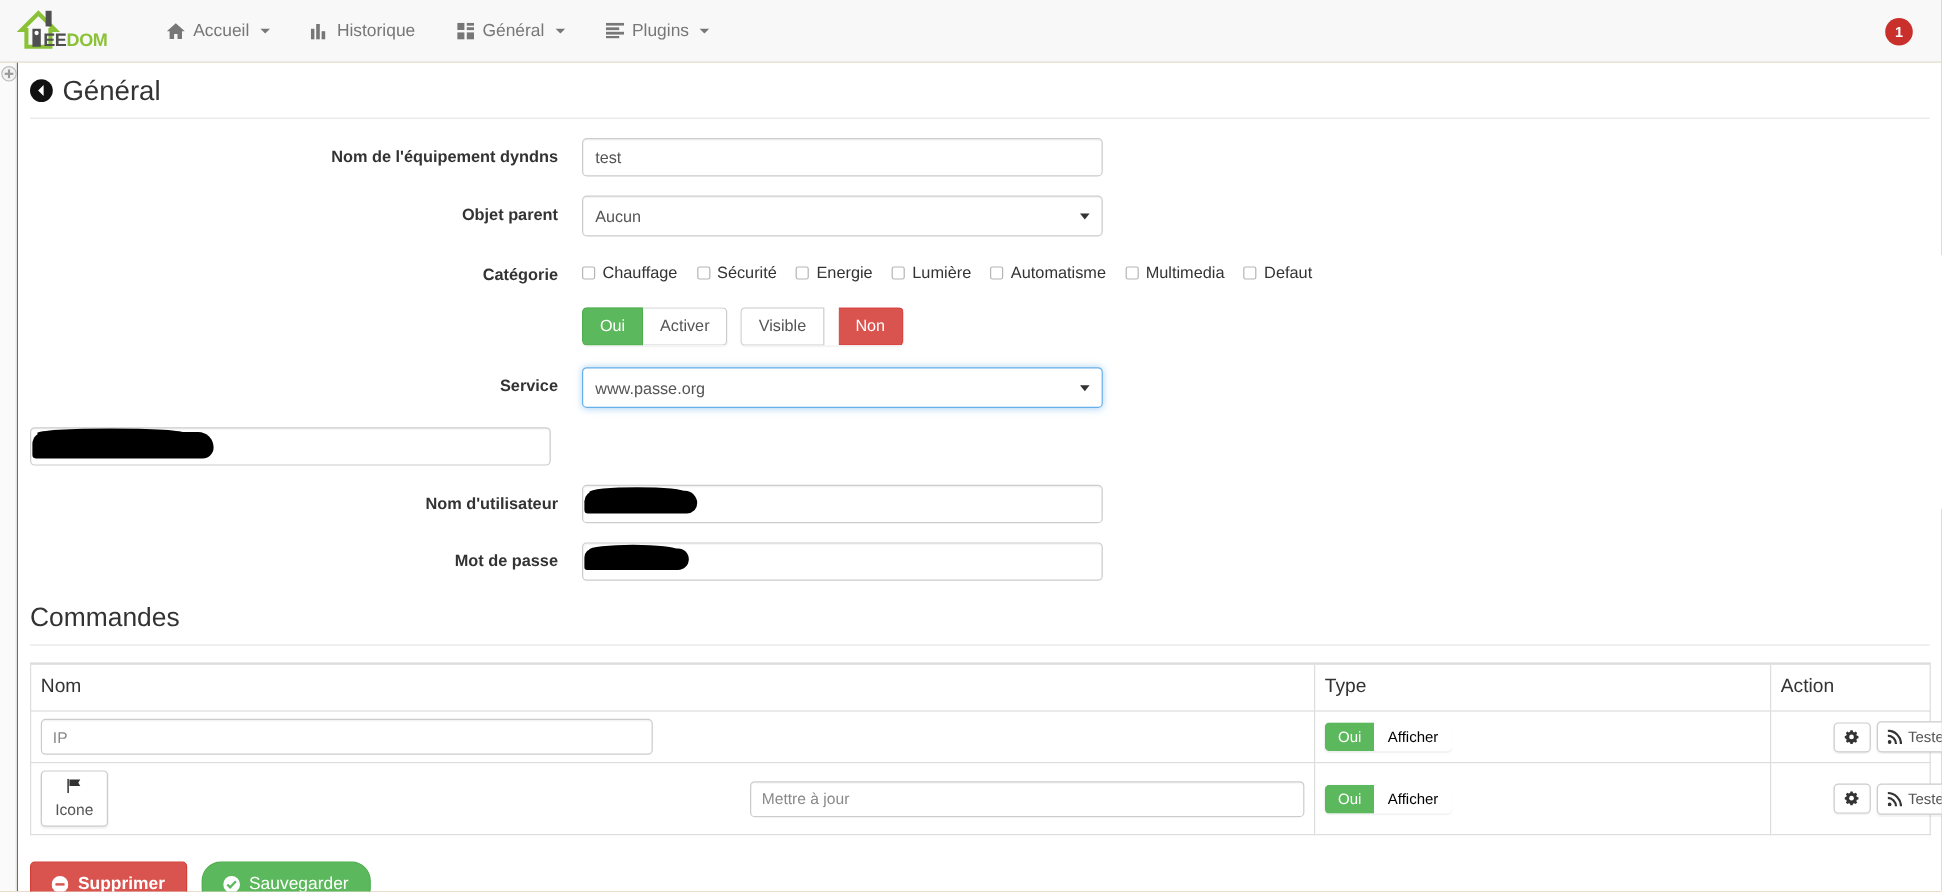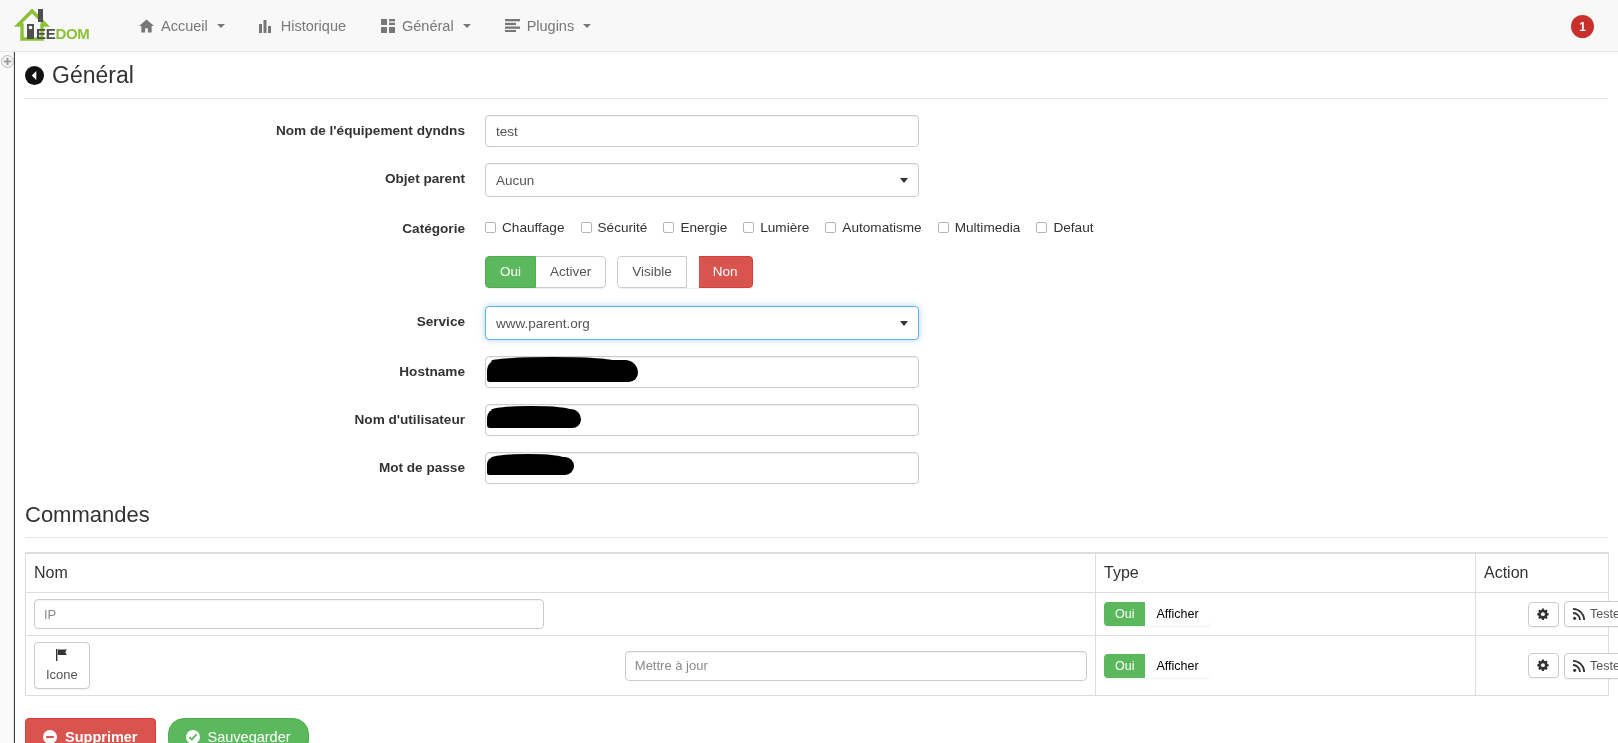--- a/index.html
+++ b/index.html
@@ -3,21 +3,21 @@
 <meta charset="utf-8">
 <style>
   * { box-sizing: border-box; }
   html, body {
     margin: 0; padding: 0;
     width: 1618px; height: 743px;
     background: #ffffff;
     font-family: "Liberation Sans", sans-serif;
     overflow: hidden;
   }
-  .page { position: relative; width: 1618px; height: 743px; background:#404040; }
+  .page { position: relative; width: 1618px; height: 743px; background:#a16207; }
 
   
   .navbar {
     position: absolute; top:0; left:0; width:1618px; height:52px;
     background:#f8f8f8; border-bottom:1px solid #e7e7e7;
     display:flex; align-items:center;
   }
   .brand { display:flex; align-items:center; margin-left:14px; width:80px; height:40px; }
   .logo-wrap { position:relative; width:76px; height:38px; }
   .logo-text {
@@ -350,28 +350,27 @@
           <div class="b">Visible</div>
           <div class="b on-red">Non</div>
         </div>
       </div>
     </div>
 
     <div class="form-row" style="margin-top:18px;">
       <div class="form-label">Service</div>
       <div class="form-field">
         <div class="sel focused">
-          <span>www.parent.org</span>
+          <span>www.passe.org</span>
           <span class="sel-caret"></span>
         </div>
       </div>
     </div>
 
     <div class="form-row">
-      <div class="form-label">Hostname</div>
       <div class="form-field">
         <input class="txt" type="text" style="">
         <span class="redact r1"></span>
       </div>
     </div>
 
     <div class="form-row">
       <div class="form-label">Nom d'utilisateur</div>
       <div class="form-field">
         <input class="txt" type="text" style="">

